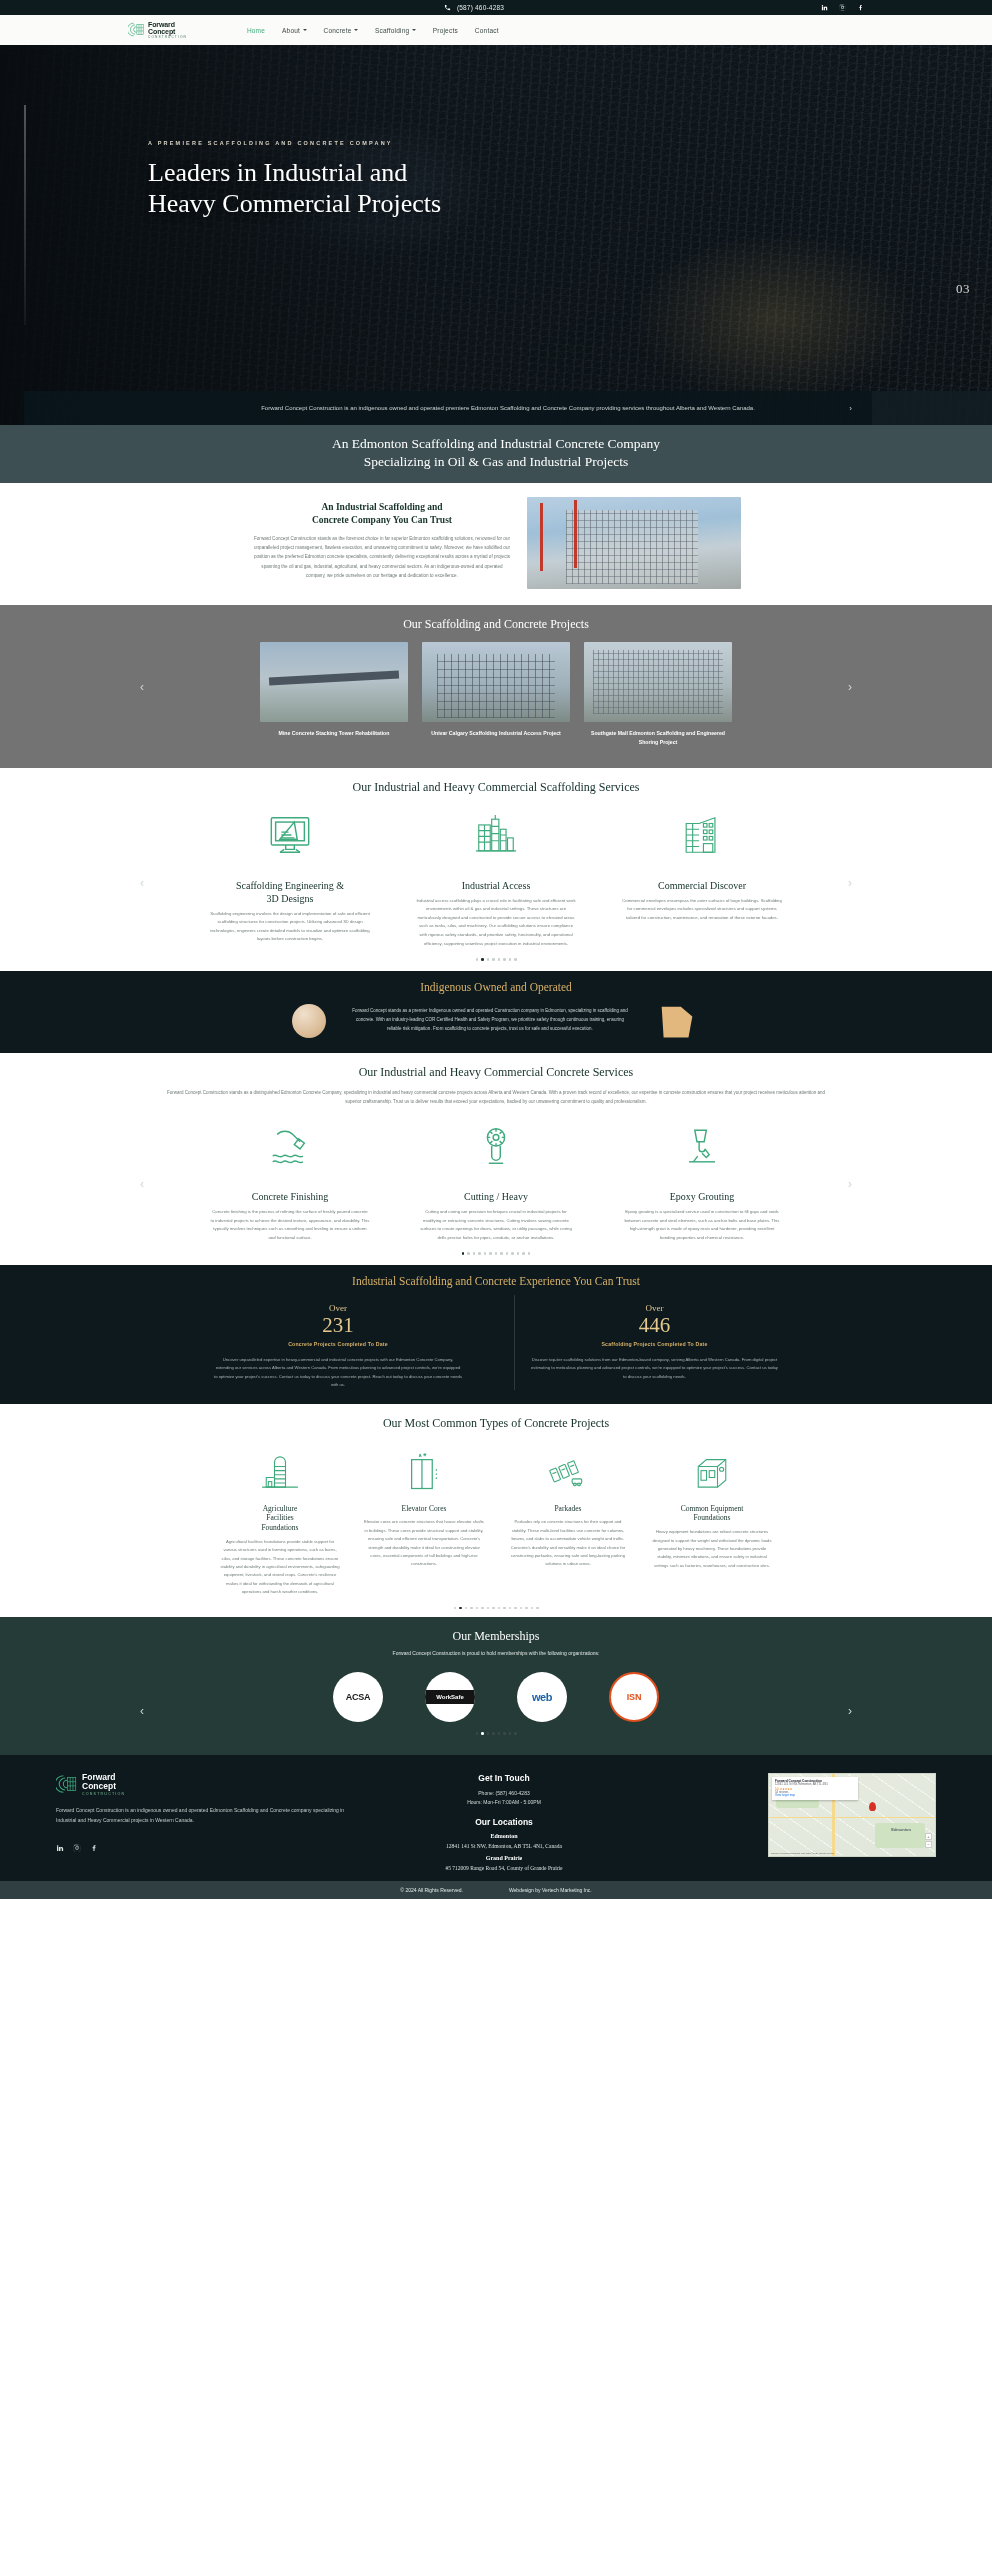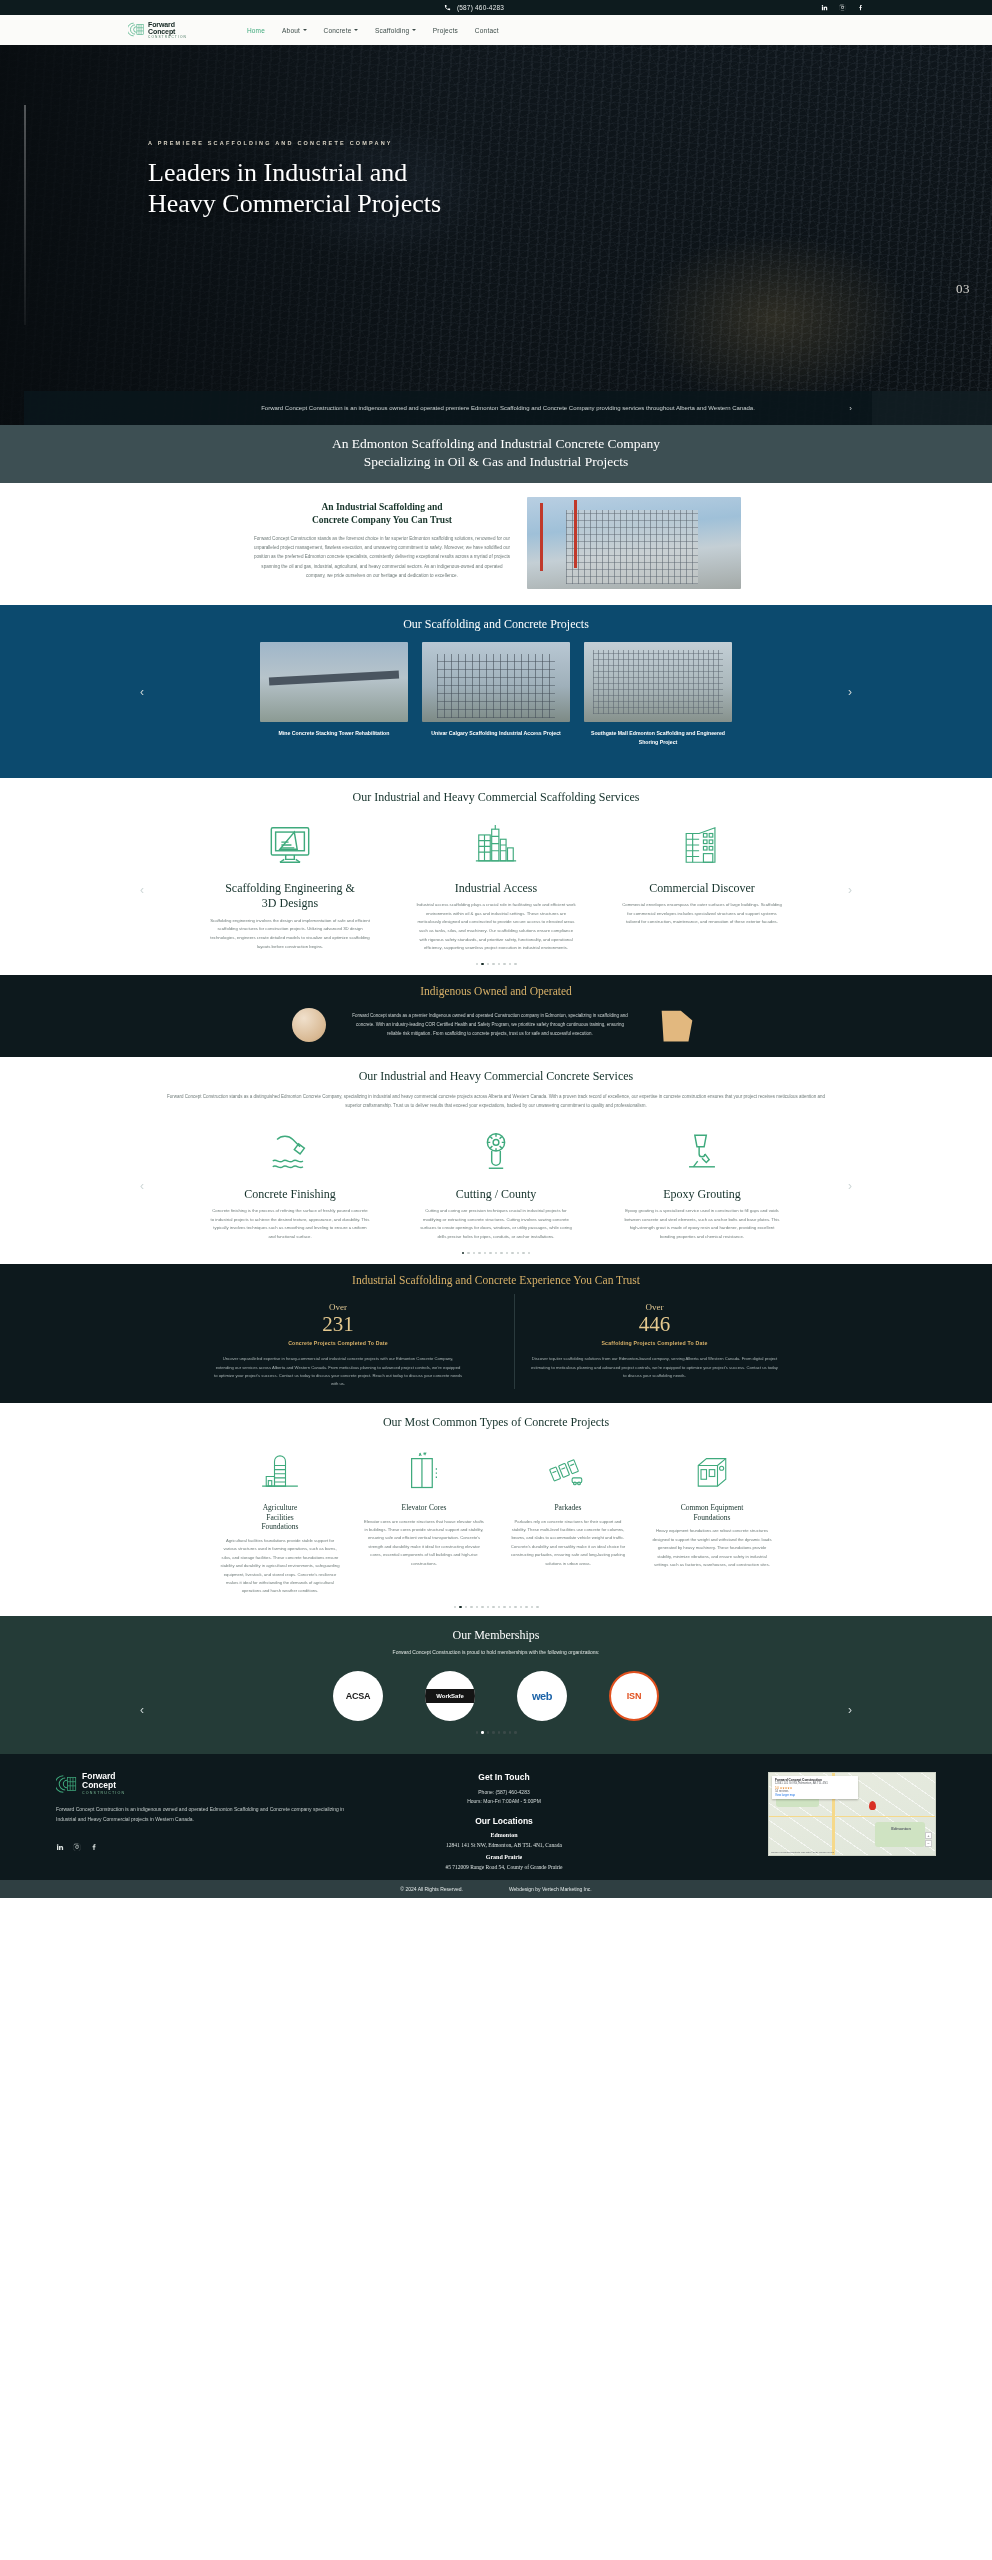--- a/index.html
+++ b/index.html
@@ -144,21 +144,21 @@
       repeating-linear-gradient(90deg, rgba(90,100,110,.55) 0 1px, transparent 1px 6px),
       repeating-linear-gradient(0deg, rgba(90,100,110,.45) 0 1px, transparent 1px 7px),
       rgba(205,210,210,.55);
   }
   .about-img::after {
     content:""; position:absolute; left: 6%; top: 6%; width: 3px; height: 74%;
     background:#c0392b; box-shadow: 34px -3px 0 0 #c0392b;
   }
 
   
-  .projects { background: #0c4a6e; padding: 12px 0 32px; position: relative; }
+  .projects { background: #737373; padding: 12px 0 22px; position: relative; }
   .projects h2, .sec-h2-light {
     color:#ffffff; text-align:center; font-size: 12px; font-weight:400; margin-bottom: 10px;
   }
   .proj-row { display:flex; gap: 14px; justify-content:center; align-items: flex-start; }
   .proj-card { width: 148px; }
   .proj-thumb {
     width: 148px; height: 80px; border-radius: 1px; overflow:hidden; position:relative;
   }
   .pt1 { background: linear-gradient(180deg,#9fb6c9 0%, #b7c4cb 45%, #8b9a93 100%); }
   .pt1::after { content:""; position:absolute; left:6%; top:40%; width:88%; height:10%; background:#4a5560; transform: rotate(-3deg); }
@@ -182,21 +182,21 @@
 
   
   .services { background:#ffffff; padding: 12px 0 4px; position: relative; }
   .sec-h2-dark {
     color:#14312a; text-align:center; font-size: 12px; font-weight:400; margin-bottom: 14px;
   }
   .svc-row { display:flex; justify-content:center; gap: 46px; align-items: flex-start; }
   .svc-col { width: 160px; text-align:center; }
   .svc-icon { height: 52px; display:flex; align-items:center; justify-content:center; }
   .svc-icon svg { width: 46px; height: 46px; }
-  .svc-title { color:#14312a; font-size: 12px; line-height:1.3; margin: 10px 0 5px; }
+  .svc-title { color:#14312a; font-size: 10px; line-height:1.3; margin: 18px 0 5px; }
   .svc-text { color:#6e7a78; font-size: 4.3px; line-height: 2.0; }
   .dots { display:flex; gap:3px; justify-content:center; padding: 10px 0 6px; }
   .dot { width:2.5px; height:2.5px; border-radius:50%; background:#c9cfce; }
   .dot.on { background:#1a2e2a; }
   .dots-dark .dot { background:#3a4a48; }
   .dots-dark .dot.on { background:#ffffff; }
 
   
   .indig { background:#0d191d; padding: 10px 0 14px; }
   .indig h2 { color:#d8b169; text-align:center; font-size: 11.5px; font-weight:400; margin-bottom: 10px; }
@@ -546,21 +546,21 @@
     <div class="svc-col">
       <div class="svc-icon">
         <svg viewBox="0 0 64 64" fill="none" stroke="#3faa7d" stroke-width="2">
           <circle cx="32" cy="20" r="12"></circle>
           <circle cx="32" cy="20" r="4"></circle>
           <path d="M32 8v4M32 28v4M20 20h4M40 20h4M24 12l3 3M40 12l-3 3M24 28l3-3M40 28l-3-3"></path>
           <path d="M26 32v14a6 6 0 0012 0V32"></path>
           <path d="M22 56h20"></path>
         </svg>
       </div>
-      <div class="svc-title serif">Cutting / County</div>
+      <div class="svc-title serif">Cutting / Heavy</div>
       <div class="svc-text">Cutting and coring are precision techniques crucial in industrial projects for modifying or extracting concrete structures. Cutting involves sawing concrete surfaces to create openings for doors, windows, or utility passages, while coring drills precise holes for pipes, conduits, or anchor installations.</div>
     </div>
 
     <div class="svc-col">
       <div class="svc-icon">
         <svg viewBox="0 0 64 64" fill="none" stroke="#3faa7d" stroke-width="2">
           <path d="M22 10h16l-3 16H25z"></path>
           <path d="M28 26v10a4 4 0 008 0"></path>
           <path d="M36 36l6 8-4 4-6-6"></path>
           <path d="M14 54h36"></path>

